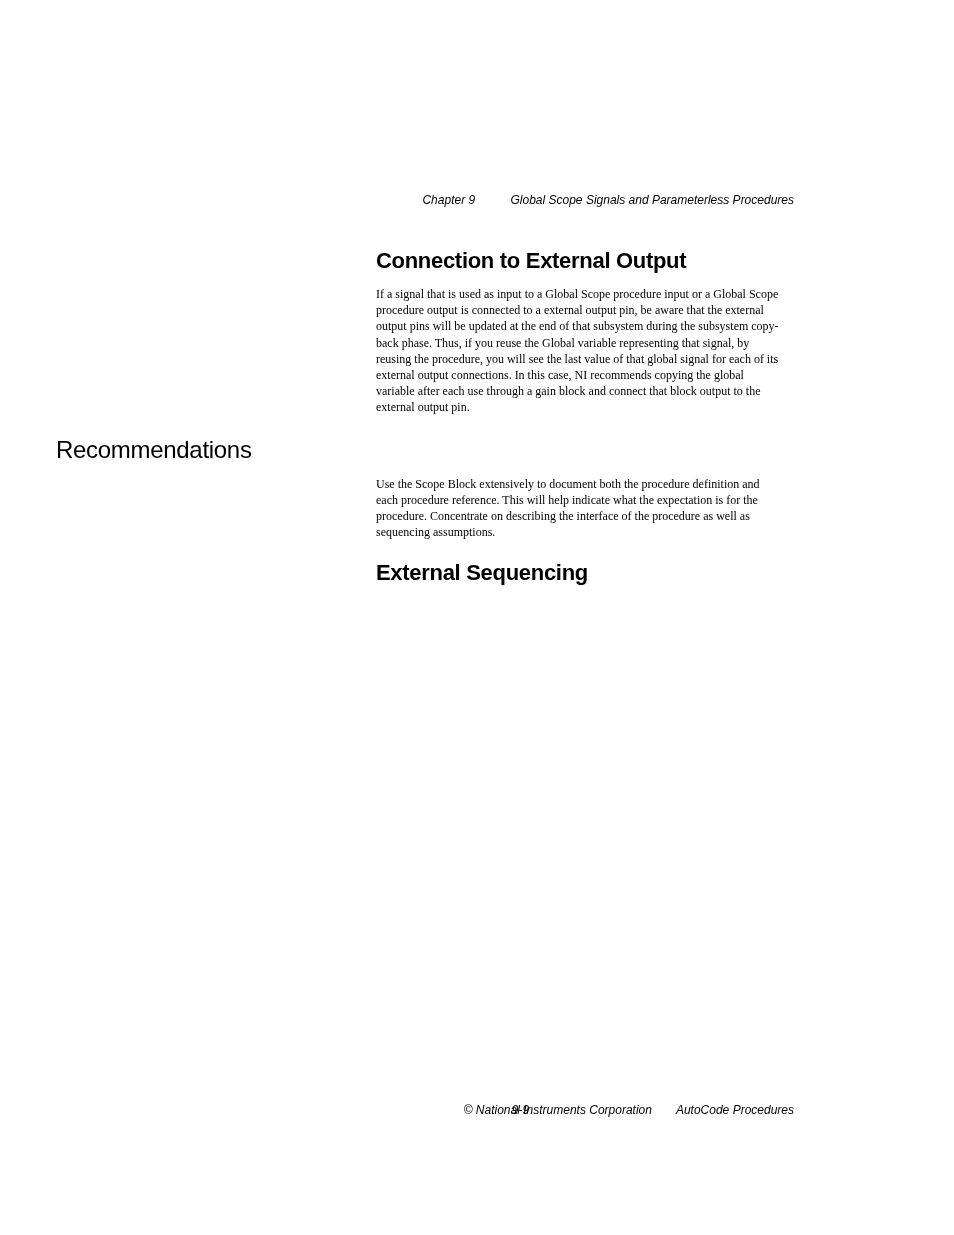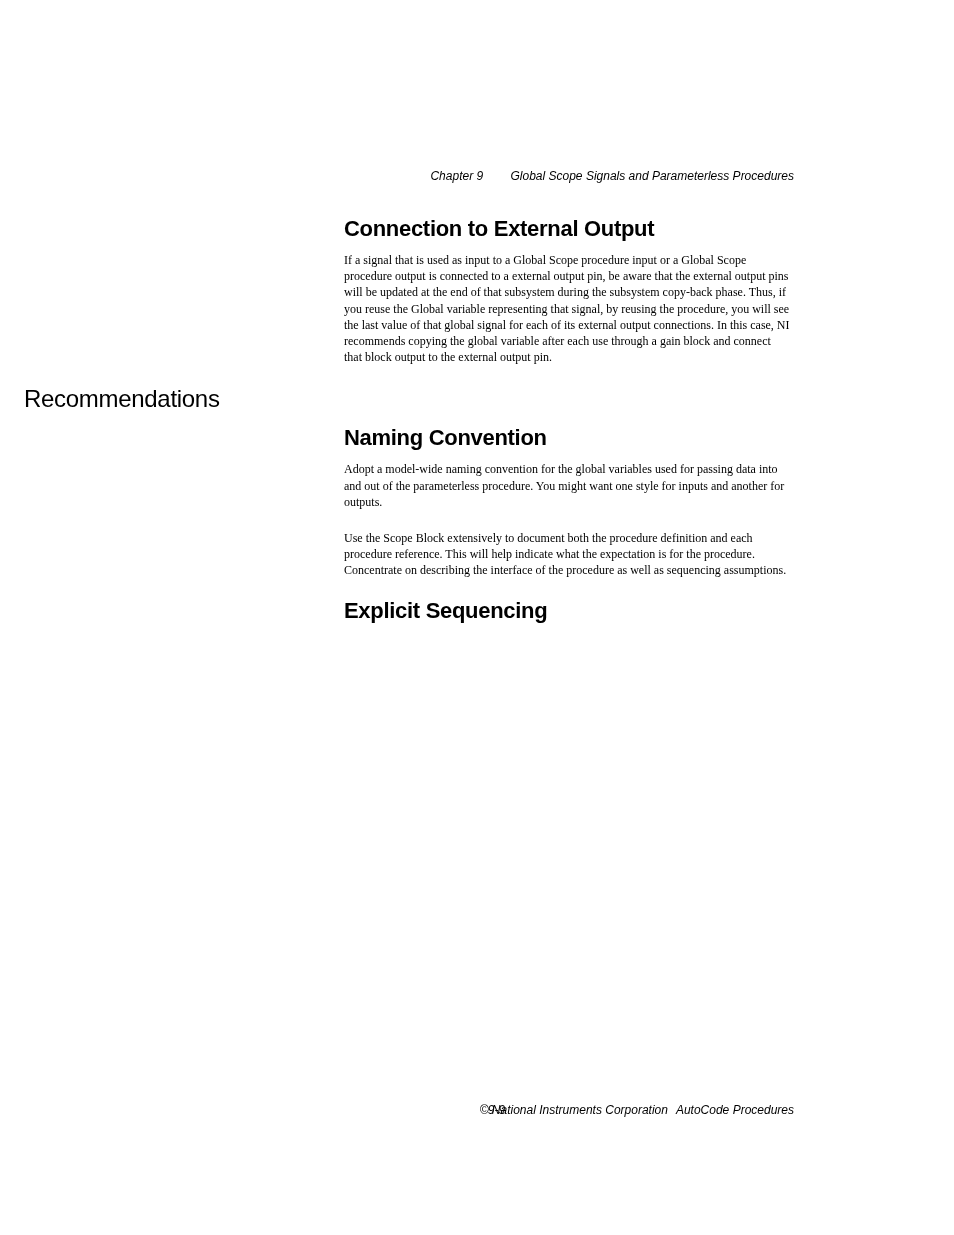--- a/index.html
+++ b/index.html
@@ -1,16 +1,16 @@
 <!DOCTYPE html>
 <html><head>
   <meta charset="utf-8">
   <style>
     * {
-      margin: 4px;
+      margin: 12px;
       padding: 0;
       box-sizing: border-box;
     }
     body {
       width: 954px;
       height: 1235px;
       background: #ffffff;
       font-family: Georgia, 'Times New Roman', serif;
       position: relative;
       color: #000000;
@@ -88,31 +88,27 @@
 
   <div class="section indented">
     <div class="h2">Connection to External Output</div>
     <div class="body-text">If a signal that is used as input to a Global Scope procedure input or a Global Scope procedure output is connected to a external output pin, be aware that the external output pins will be updated at the end of that subsystem during the subsystem copy-back phase. Thus, if you reuse the Global variable representing that signal, by reusing the procedure, you will see the last value of that global signal for each of its external output connections. In this case, NI recommends copying the global variable after each use through a gain block and connect that block output to the external output pin.</div>
   </div>
 
   <div class="section">
     <div class="h1">Recommendations</div>
   </div>
 
-  <div class="section indented">
-    <div class="h2">Naming Convention</div>
-    <div class="body-text">Adopt a model-wide naming convention for the global variables used for passing data into and out of the parameterless procedure. You might want one style for inputs and another for outputs.</div>
-  </div>
 
   <div class="section indented">
     <div class="body-text">Use the Scope Block extensively to document both the procedure definition and each procedure reference. This will help indicate what the expectation is for the procedure. Concentrate on describing the interface of the procedure as well as sequencing assumptions.</div>
   </div>
 
   <div class="section indented">
-    <div class="h2">Explicit Sequencing</div>
+    <div class="h2">External Sequencing</div>
   </div>
 
 </div>
 
 <div class="footer">
   <span>© National Instruments Corporation</span>
   <span class="footer-center">9-9</span>
   <span>AutoCode Procedures</span>
 </div>
 

